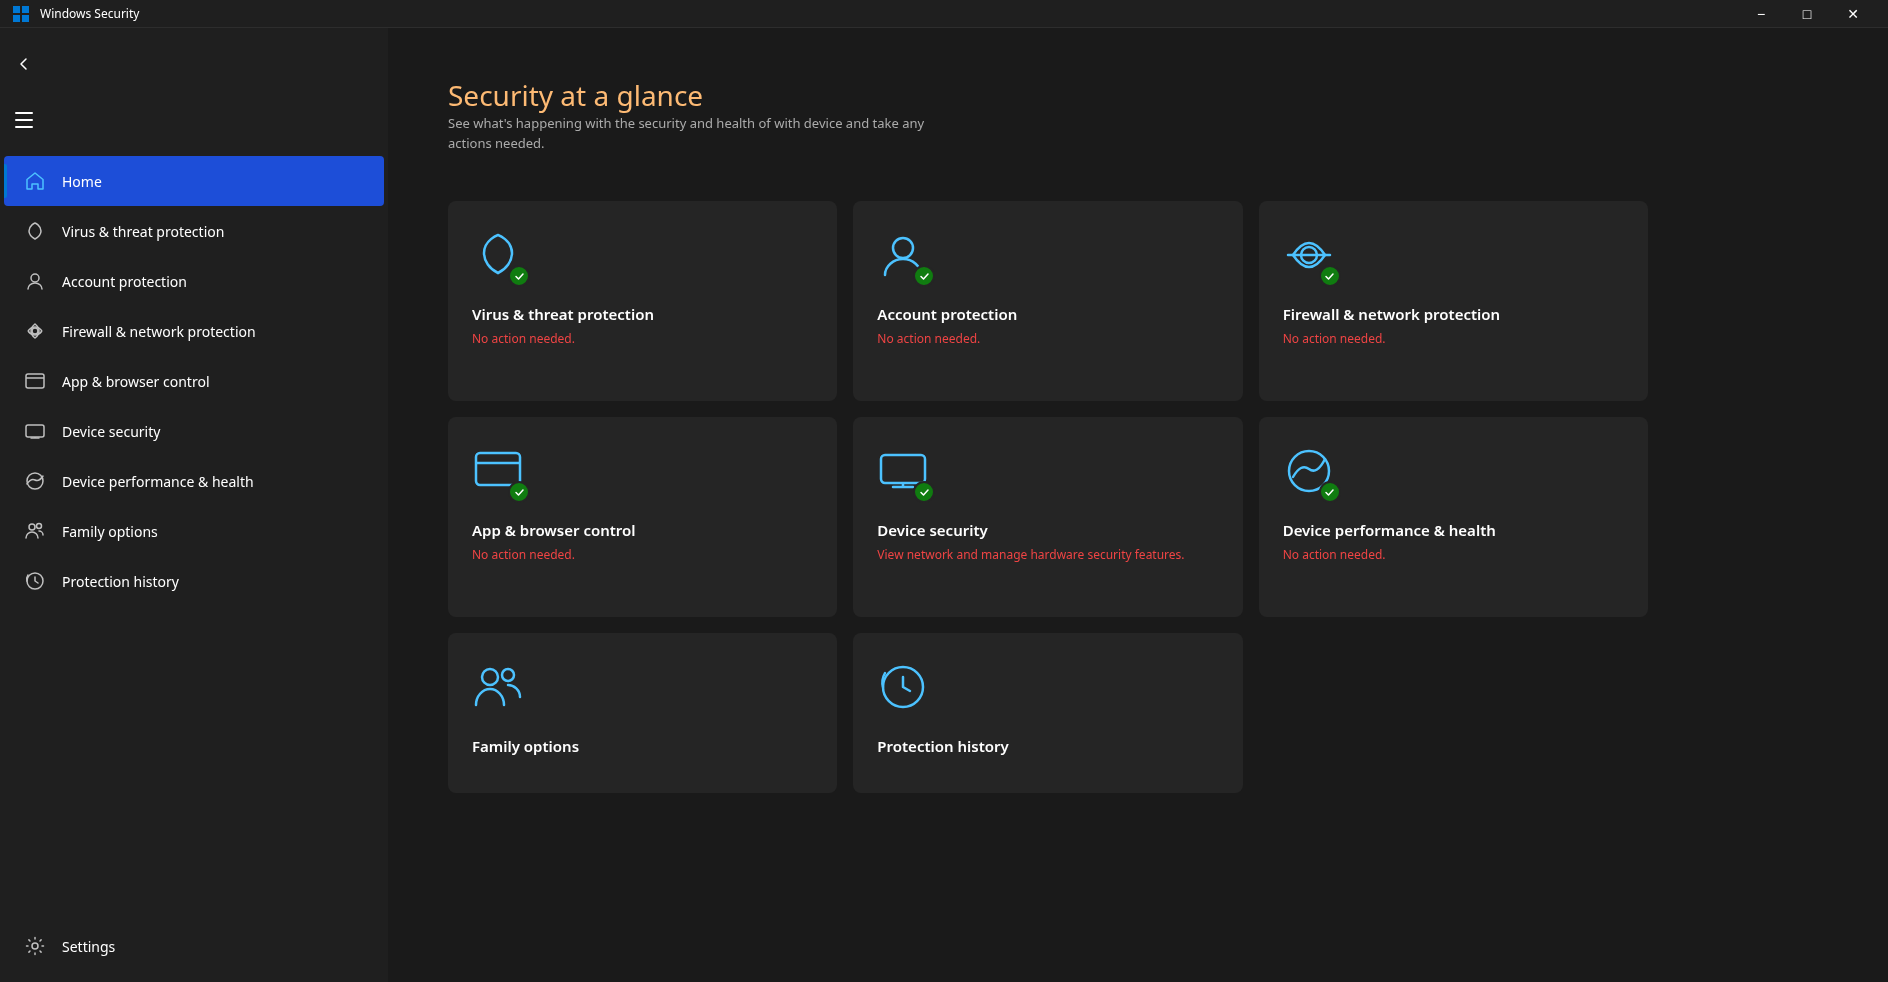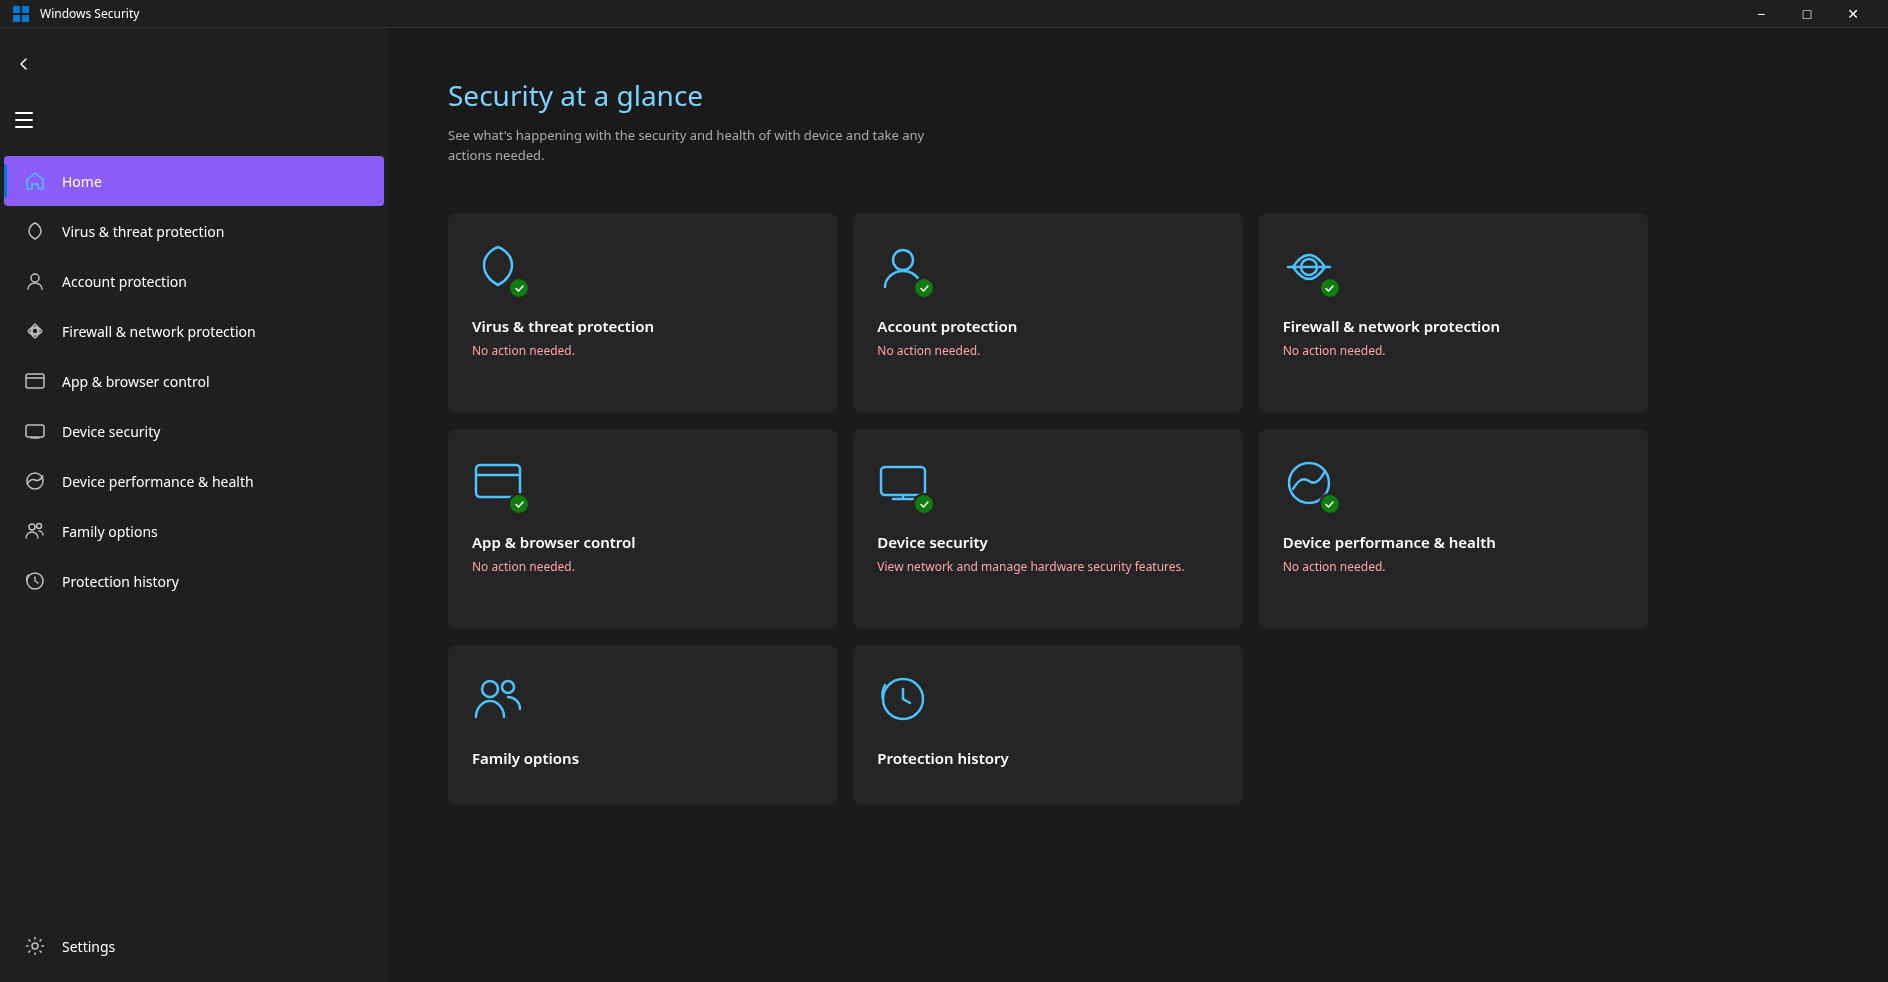--- a/index.html
+++ b/index.html
@@ -112,21 +112,21 @@
       display: flex;
       align-items: center;
       gap: 16px;
       padding: 14px 20px;
       cursor: pointer;
       border-radius: 4px;
       margin: 0 4px;
       position: relative;
     }
     .sidebar-item.active {
-      background: #8b5cf6;
+      background: #1d4ed8;
       align-items: center;
     }
     .sidebar-item.active::before {
       content: '';
       position: absolute;
       left: 0;
       top: 8px;
       bottom: 8px;
       width: 3px;
       background: #0078d4;
@@ -154,22 +154,22 @@
     
     .main-content {
       flex: 1;
       background: #1a1a1a;
       overflow-y: auto;
       padding: 48px 60px;
     }
     .page-title {
       font-size: 28px;
       font-weight: 400;
-      color: #7dd3fc;
-      margin-bottom: 12px;
+      color: #fdba74;
+      margin-bottom: 0;
     }
     .page-subtitle {
       font-size: 13px;
       color: #ababab;
       margin-bottom: 48px;
       line-height: 1.5;
       max-width: 500px;
     }
 
     
@@ -217,21 +217,21 @@
     }
     .card-title {
       font-size: 15px;
       font-weight: 600;
       color: #ffffff;
       margin-bottom: 6px;
       line-height: 1.3;
     }
     .card-desc {
       font-size: 12px;
-      color: #fca5a5;
+      color: #ef4444;
       line-height: 1.4;
     }
 
     
     ::-webkit-scrollbar { width: 6px; }
     ::-webkit-scrollbar-track { background: transparent; }
     ::-webkit-scrollbar-thumb { background: #3d3d3d; border-radius: 3px; }
   </style>
 </head>
 <body>

